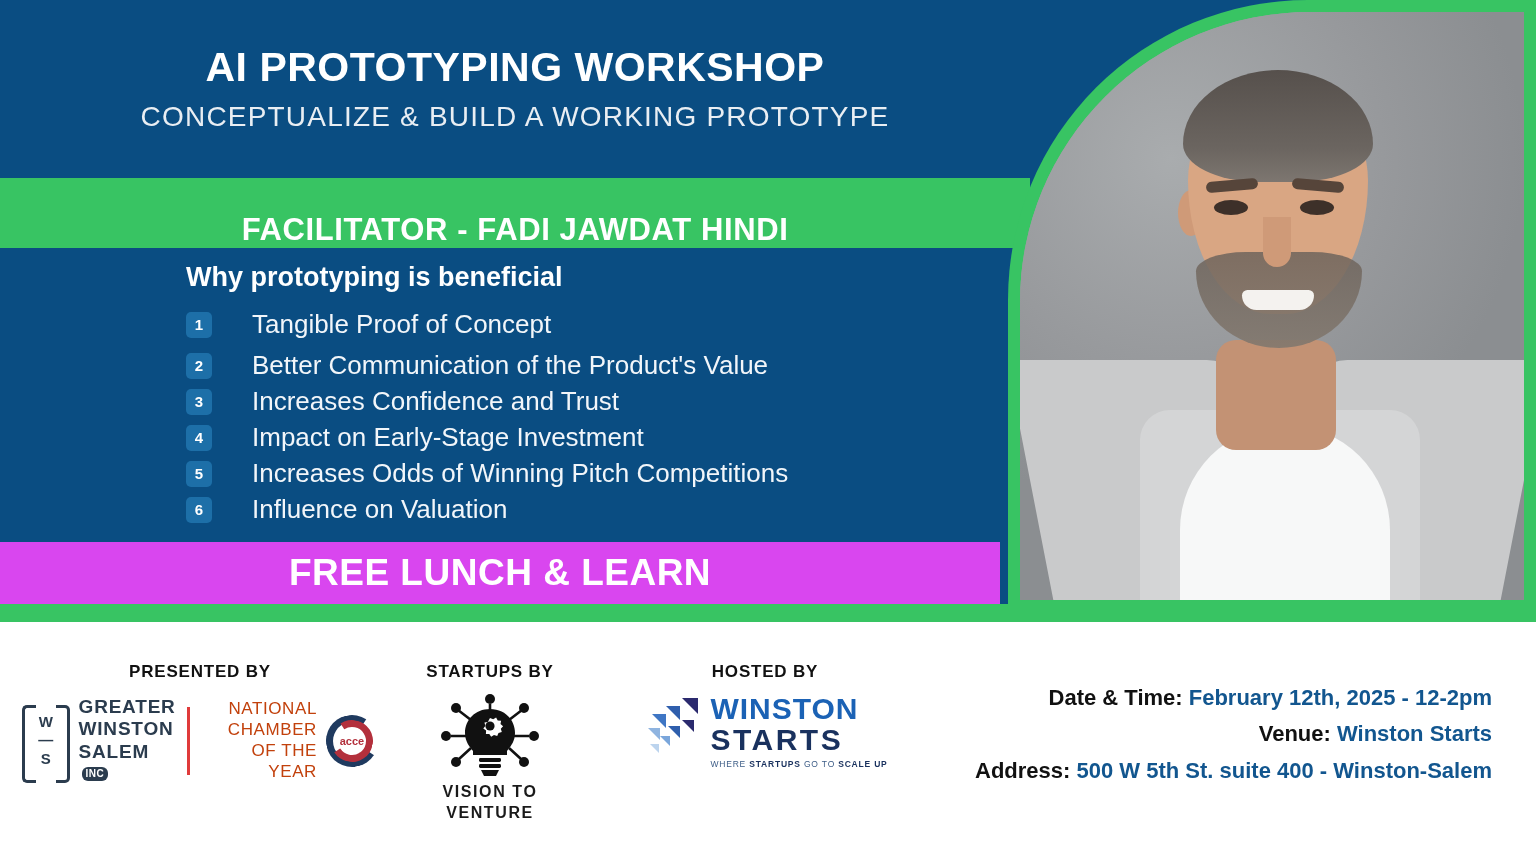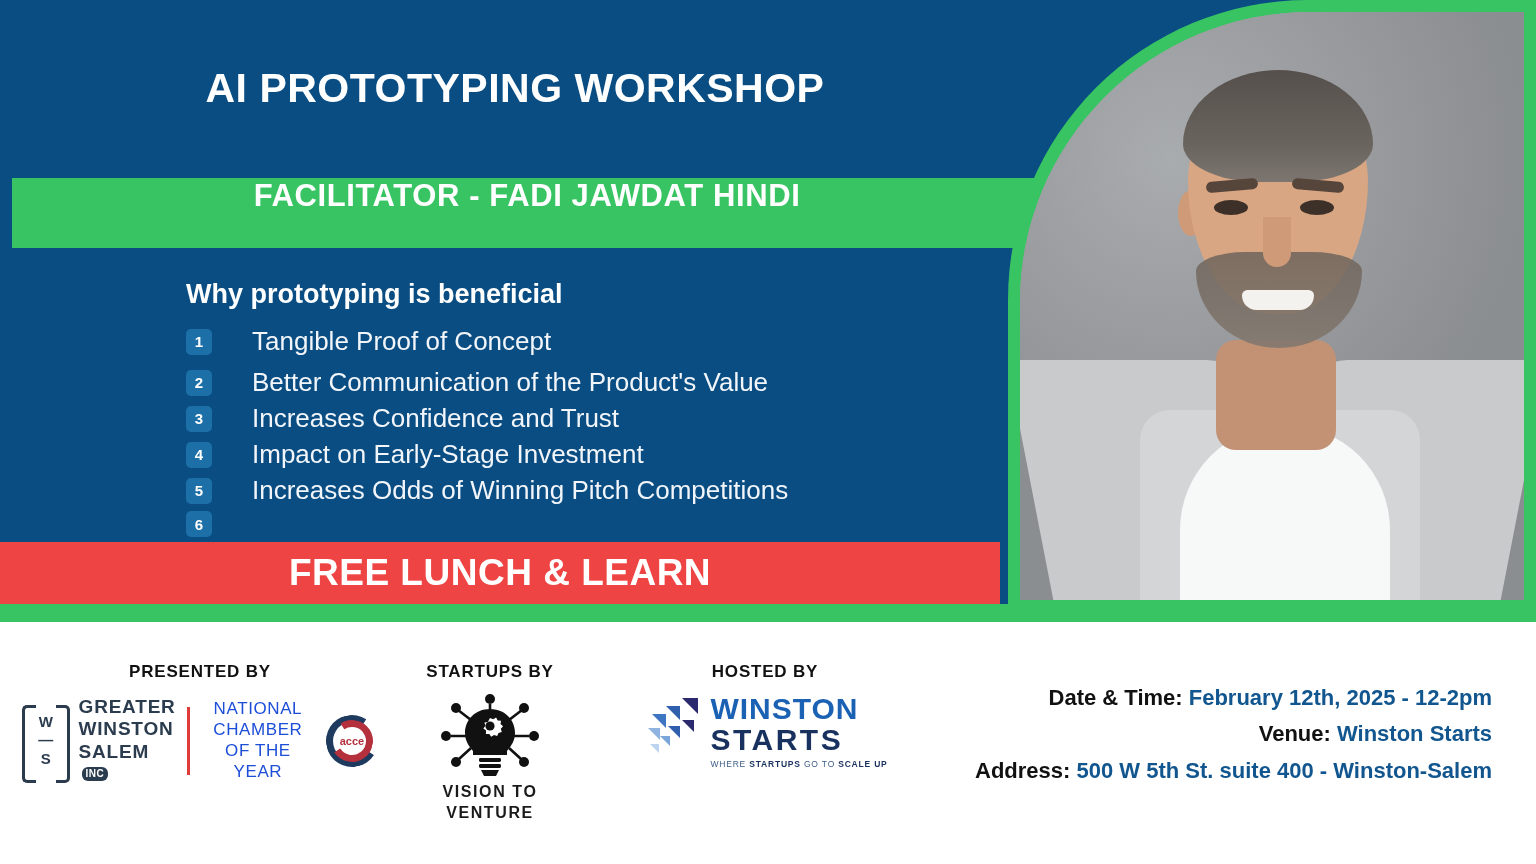--- a/index.html
+++ b/index.html
@@ -25,47 +25,47 @@
     color: #ffffff; font-size: 41px; font-weight: bold; letter-spacing: 0.5px;
     line-height: 1.1; text-align: center; white-space: nowrap;
   }
   .sub-title {
     color: #e9eef3; font-size: 28px; font-weight: 400; letter-spacing: 1.2px;
     margin-top: 10px; text-align: center; white-space: nowrap;
   }
 
   .facilitator-band {
     position: absolute; left: 0; top: 178px; width: 1030px; height: 70px;
-    background: #38c463; display: flex; align-items: flex-start; justify-content: center; margin-left: 12px;
+    background: #38c463; display: flex; align-items: flex-end; justify-content: center;
   }
   .facilitator-text {
     color: #ffffff; font-size: 31px; font-weight: bold; letter-spacing: 0.6px;
     white-space: nowrap;
   }
 
   .benefits-panel {
     position: absolute; left: 0; top: 248px; width: 1000px; height: 294px;
     background: #0a4d82; padding: 14px 0 0 186px;
   }
   .benefits-heading {
-    color: #ffffff; font-size: 27px; font-weight: bold; margin-bottom: 16px; margin-top: 17px;
+    color: #ffffff; font-size: 27px; font-weight: bold; margin-bottom: 16px;
   }
   .benefit-row { display: flex; align-items: center; margin-bottom: 10px; }
   .benefit-row.tight { margin-bottom: 5px; }
   .badge {
     width: 26px; height: 26px; border-radius: 5px; background: #1d6fa8;
     color: #ffffff; font-size: 15px; font-weight: bold;
     display: flex; align-items: center; justify-content: center;
     margin-right: 12px; flex: 0 0 auto;
   }
   .benefit-text { color: #f2f6fa; font-size: 26px; font-weight: 400; white-space: nowrap; margin-left: 28px; }
 
   .lunch-band {
     position: absolute; left: 0; top: 542px; width: 1000px; height: 62px;
-    background: #ef4444; display: flex; align-items: center; justify-content: center;
+    background: #d946ef; display: flex; align-items: center; justify-content: center;
   }
   .lunch-text {
     color: #ffffff; font-size: 37px; font-weight: bold; letter-spacing: 0.5px; white-space: nowrap;
   }
   .green-strip-bottom {
     position: absolute; left: 0; top: 604px; width: 1030px; height: 18px; background: #38c463;
   }
 
   
   .photo-frame {
@@ -163,21 +163,21 @@
     border: 3px solid #2b3c4e;
   }
   .bracket-box::before { left: 0; border-right: none; border-radius: 5px 0 0 5px; }
   .bracket-box::after { right: 0; border-left: none; border-radius: 0 5px 5px 0; }
   .gws-words { color: #2b3c4e; font-size: 19px; font-weight: bold; line-height: 1.18; text-align: left; letter-spacing: 0.8px; }
   .inc-tag {
     display: inline-block; background: #2b3c4e; color: #ffffff; font-size: 10px;
     padding: 1px 4px; border-radius: 6px; vertical-align: 3px; margin-left: 3px; letter-spacing: 0.5px;
   }
   .red-div { width: 3px; height: 68px; background: #e03b3b; }
-  .ncy-words { color: #1d4ed8; font-size: 17px; line-height: 1.22; text-align: center; letter-spacing: 0.6px; }
+  .ncy-words { color: #c2410c; font-size: 17px; line-height: 1.22; text-align: right; letter-spacing: 0.6px; }
   .acce-mark {
     position: relative; width: 52px; height: 52px; border-radius: 50%; flex: 0 0 auto;
   }
   .acce-ring-navy {
     position: absolute; inset: 0; border: 7px solid #1f3a5f; border-radius: 50%;
     border-right-color: transparent; transform: rotate(-12deg);
   }
   .acce-ring-red {
     position: absolute; inset: 5px; border: 7px solid #b3303c; border-radius: 50%;
     border-left-color: transparent; transform: rotate(12deg);
@@ -210,20 +210,21 @@
 </style>
 </head>
 <body>
 
 <div class="flyer">
 
   <div class="top-area">
 
     <div class="title-block">
       <div class="main-title">AI PROTOTYPING WORKSHOP</div>
+      <div class="sub-title">CONCEPTUALIZE &amp; BUILD A WORKING PROTOTYPE</div>
     </div>
 
     <div class="facilitator-band">
       <div class="facilitator-text">FACILITATOR - FADI JAWDAT HINDI</div>
     </div>
 
     <div class="benefits-panel">
       <div class="benefits-heading">Why prototyping is beneficial</div>
 
       <div class="benefit-row">
@@ -241,20 +242,21 @@
       <div class="benefit-row tight">
         <div class="badge">4</div>
         <div class="benefit-text">Impact on Early-Stage Investment</div>
       </div>
       <div class="benefit-row tight">
         <div class="badge">5</div>
         <div class="benefit-text">Increases Odds of Winning Pitch Competitions</div>
       </div>
       <div class="benefit-row tight">
         <div class="badge">6</div>
+        <div class="benefit-text">Influence on Valuation</div>
       </div>
     </div>
 
     <div class="lunch-band">
       <div class="lunch-text">FREE LUNCH &amp; LEARN</div>
     </div>
     <div class="green-strip-bottom"></div>
 
     <div class="photo-frame">
       <div class="photo">

